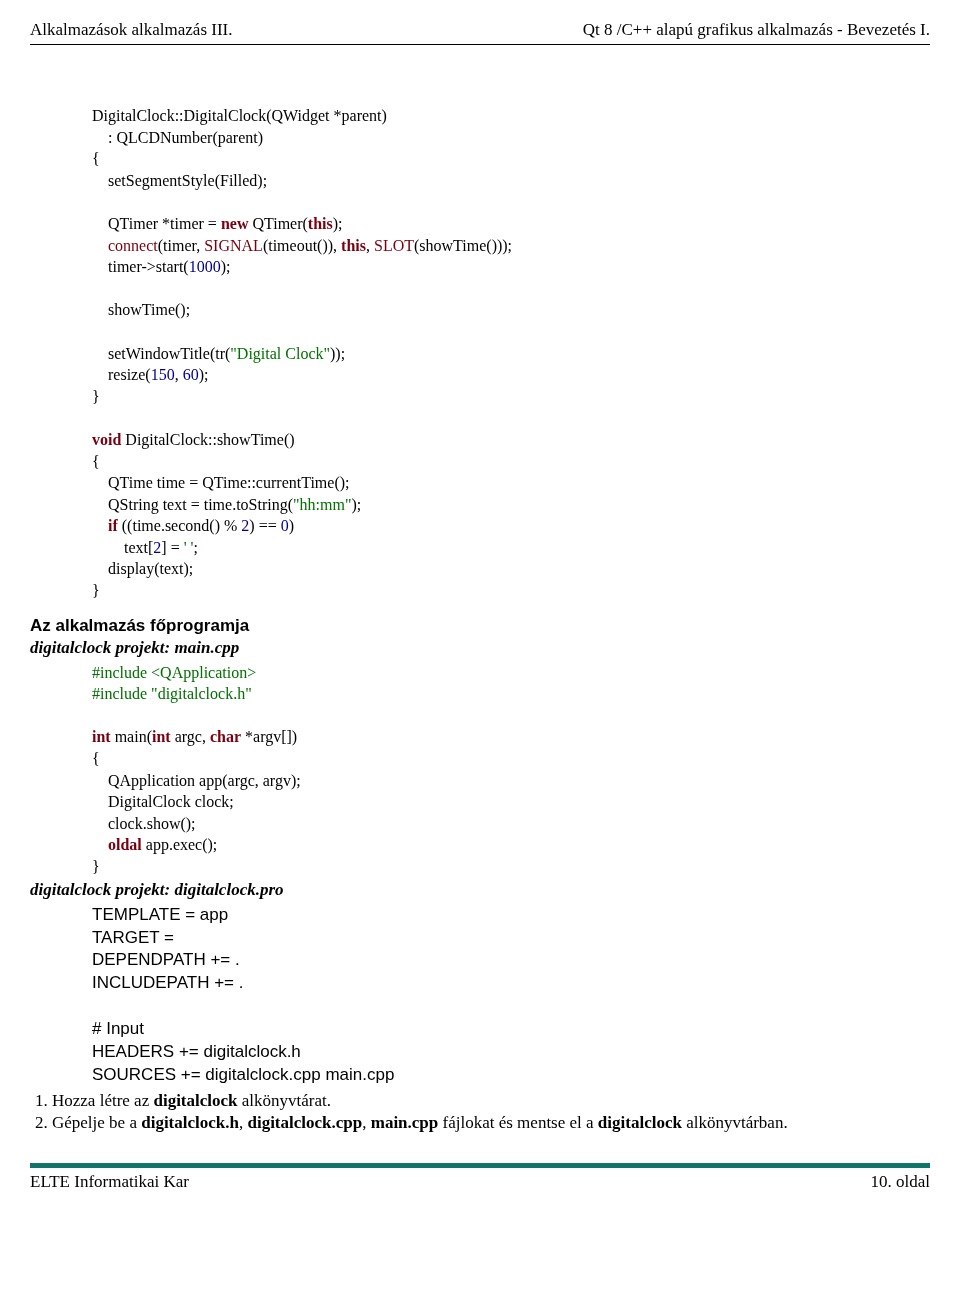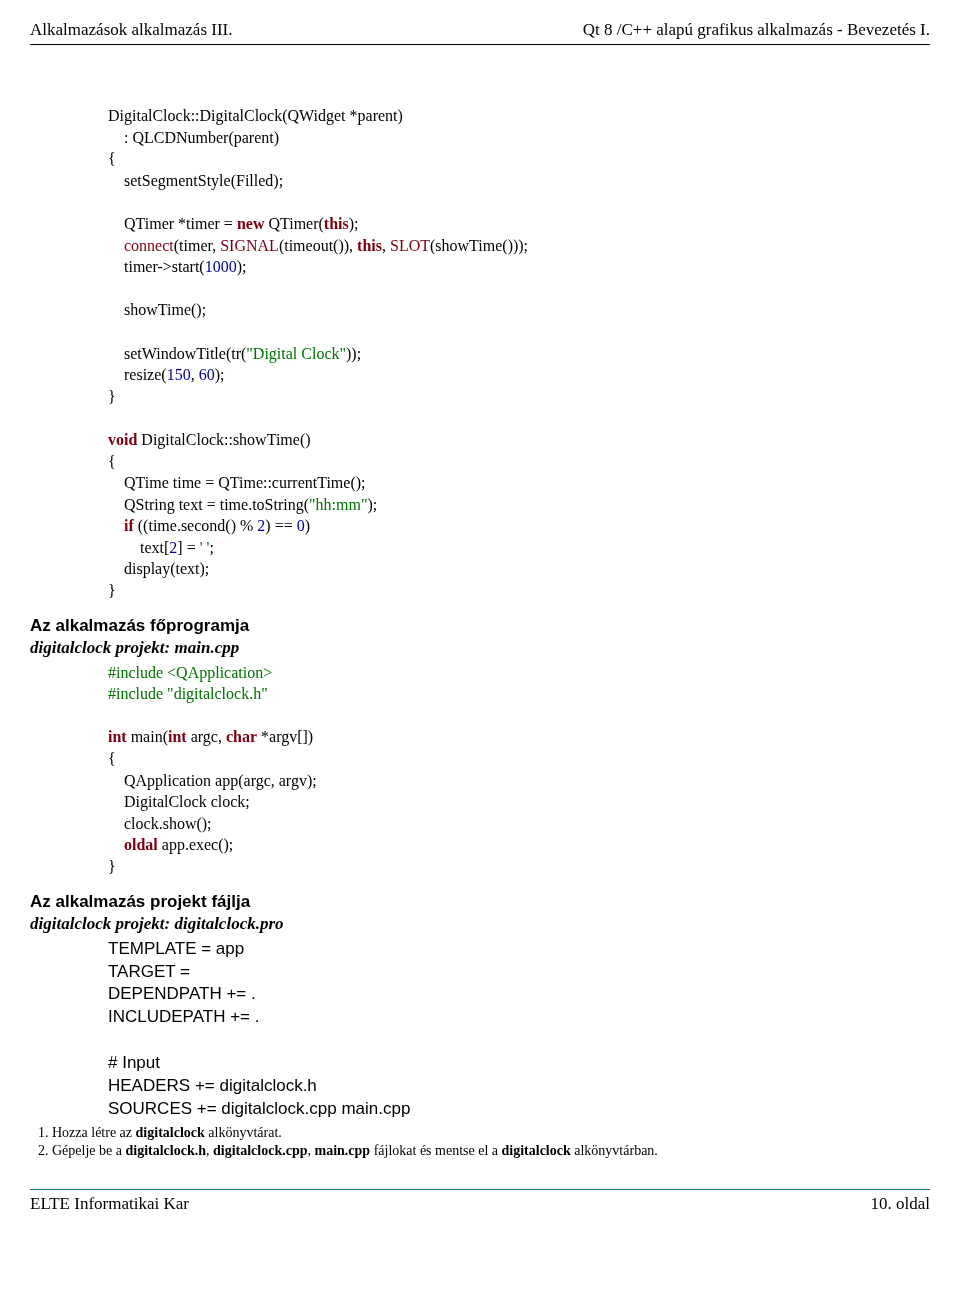--- a/index.html
+++ b/index.html
@@ -19,31 +19,31 @@
     justify-content: space-between;
     font-size: 17px;
     padding-bottom: 4px;
     border-bottom: 1px solid #000;
   }
   .footer {
     display: flex;
     justify-content: space-between;
     font-size: 17px;
     padding-top: 4px;
-    border-top: 1px solid #0f766e;
+    border-top: 5px solid #0f766e;
     margin-top: 30px;
   }
   .content {
     padding-top: 60px;
   }
   .code-block {
     font-family: Georgia, serif;
     font-size: 16px;
     white-space: pre;
-    margin-left: 78px;
+    margin-left: 62px;
     line-height: 1.35;
   }
   .code-block.mono {
     font-family: Liberation Sans, sans-serif;
     font-size: 17px;
   }
   .t-black { color: #000; }
   .t-kw { color: #7a0010; font-weight: bold; }     
   .t-fn { color: #7a0010; font-weight: normal; }   
   .t-green { color: #007000; }                     
@@ -57,21 +57,21 @@
   }
   .subhead {
     font-style: italic;
     font-weight: bold;
     font-size: 17px;
     margin: 2px 0 4px 0;
   }
   .steps {
     margin: 4px 0 0 0;
     padding-left: 22px;
-    font-size: 14px;
+    font-size: 17px;
   }
   .steps li {
     margin: 2px 0;
   }
   b { font-weight: bold; }
 </style>
 </head>
 <body>
 
 <div class="page">
@@ -114,21 +114,20 @@
 <span class="t-green">#include "digitalclock.h"</span>
 <span></span>
 <span class="t-kw">int</span><span class="t-black"> main(</span><span class="t-kw">int</span><span class="t-black"> argc, </span><span class="t-kw">char</span><span class="t-black"> *argv[])</span>
 <span class="t-black">{</span>
 <span class="t-black">    QApplication app(argc, argv);</span>
 <span class="t-black">    DigitalClock clock;</span>
 <span class="t-black">    clock.show();</span>
 <span>    </span><span class="t-kw">oldal</span><span class="t-black"> app.exec();</span>
 <span class="t-black">}</span></div>
 
-    <h3 class="section">Az alkalmazás projekt fájlja</h3>
     <div class="subhead">digitalclock  projekt: digitalclock.pro</div>
 
     <div class="code-block mono"><span>TEMPLATE = app</span>
 <span>TARGET = </span>
 <span>DEPENDPATH += .</span>
 <span>INCLUDEPATH += .</span>
 <span></span>
 <span># Input</span>
 <span>HEADERS += digitalclock.h</span>
 <span>SOURCES += digitalclock.cpp main.cpp</span></div>

